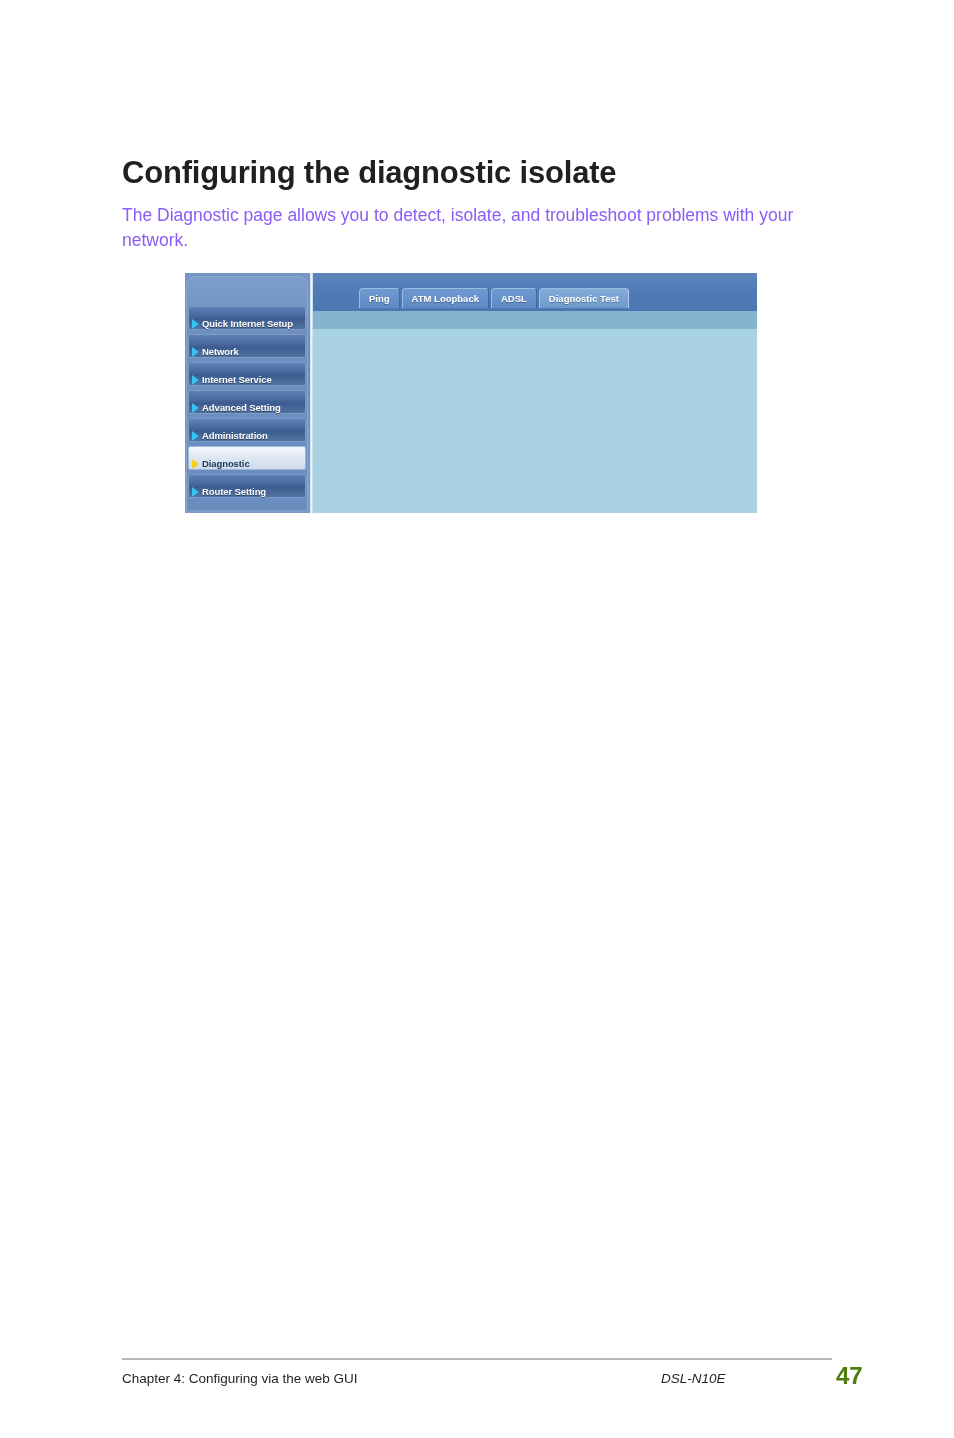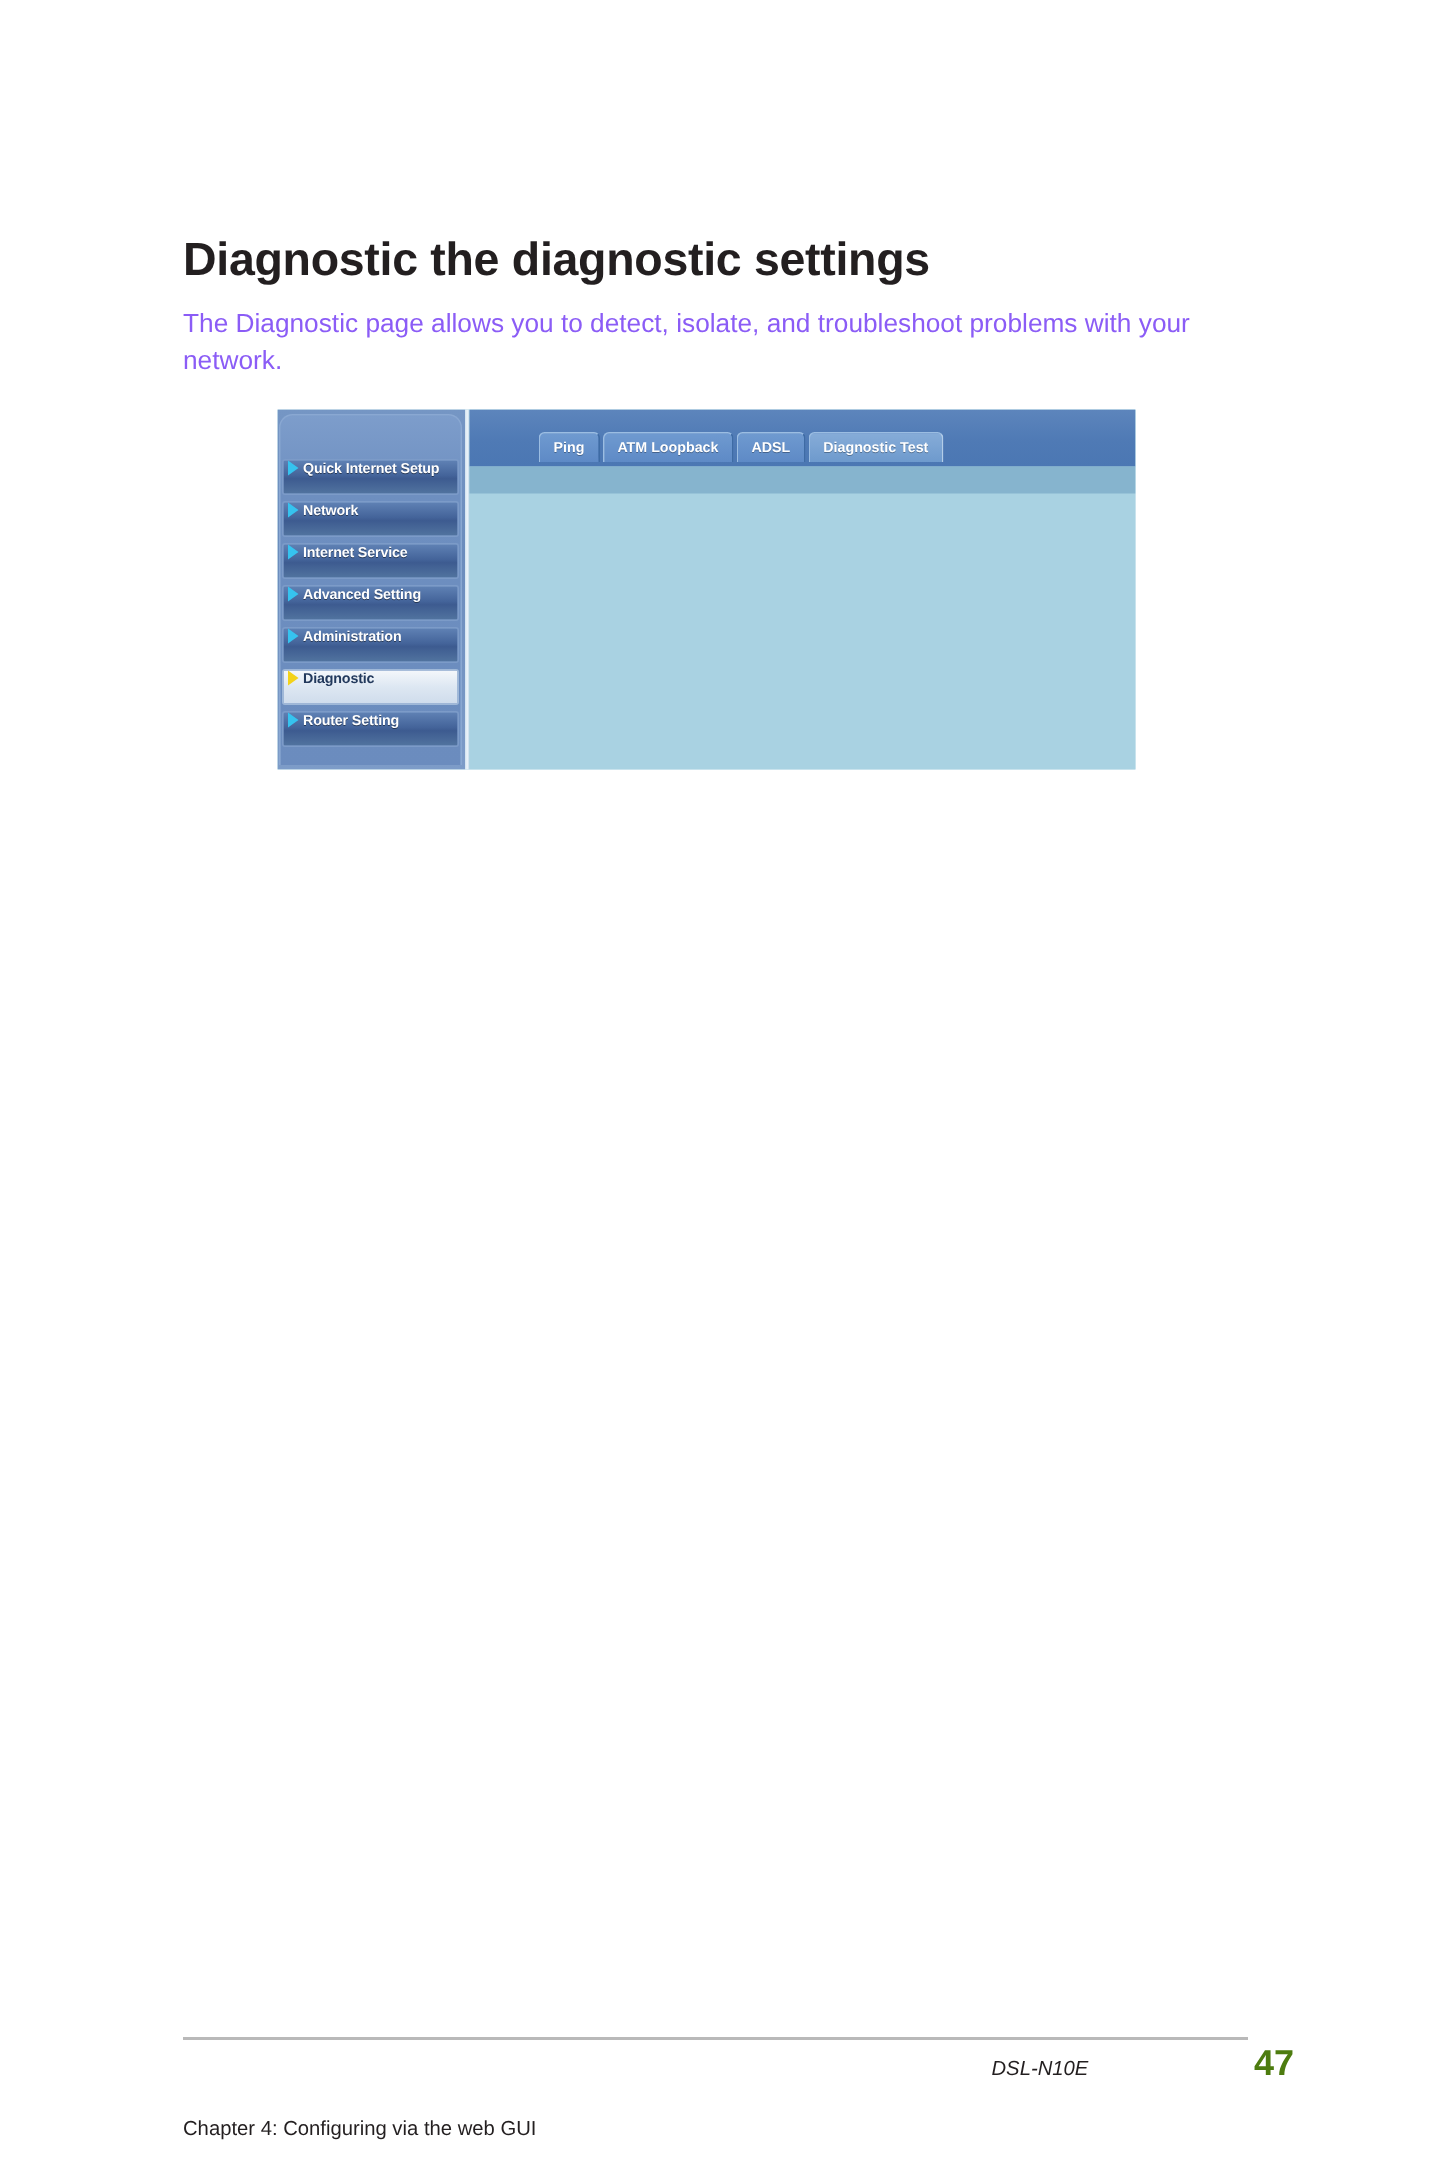--- a/index.html
+++ b/index.html
@@ -78,21 +78,21 @@
   }
   .nav-item {
     position: relative;
     height: 24px;
     margin-bottom: 4px;
     box-sizing: border-box;
     background: linear-gradient(180deg, #5f81b4 0%, #44649a 45%, #3d5b90 55%, #51739f 100%);
     border: 1px solid #7c9bc8;
     border-radius: 2px;
     display: flex;
-    align-items: flex-start;
+    align-items: flex-end;
     padding-left: 3px;
   }
   .nav-item.selected {
     background: linear-gradient(180deg, #f4f7fb 0%, #dde7f2 50%, #cfdcec 100%);
     border: 1px solid #9fb8d8;
   }
   .nav-arrow {
     width: 0;
     height: 0;
     border-left: 7px solid #36c3ef;
@@ -263,21 +263,20 @@
     height: 2px;
     background: #b9b9b9;
   }
   .footer-left {
     position: absolute;
     left: 122px;
     top: 1371px;
     font-size: 13.5px;
     color: #231f20;
     white-space: nowrap;
-    margin-top: 40px;
   }
   .footer-center {
     position: absolute;
     left: 661px;
     top: 1371px;
     font-size: 13.5px;
     color: #231f20;
     white-space: nowrap;
     font-style: italic;
   }
@@ -287,21 +286,21 @@
     top: 1362px;
     font-size: 24px;
     font-weight: bold;
     color: #4d7c0f;
     white-space: nowrap;
   }
 </style>
 </head>
 <body>
 
-<div class="doc-title">Diagnostic the diagnostic settings</div>
+<div class="doc-title">Configuring the diagnostic isolate</div>
 <div class="doc-intro">The Diagnostic page allows you to detect, isolate, and troubleshoot problems with your network.</div>
 
 <div class="shot">
 
   <div class="shot-sidebar">
     <div class="sidebar-panel"></div>
     <div class="sidebar-list">
 
       <div class="nav-item">
         <span class="nav-arrow"></span>

